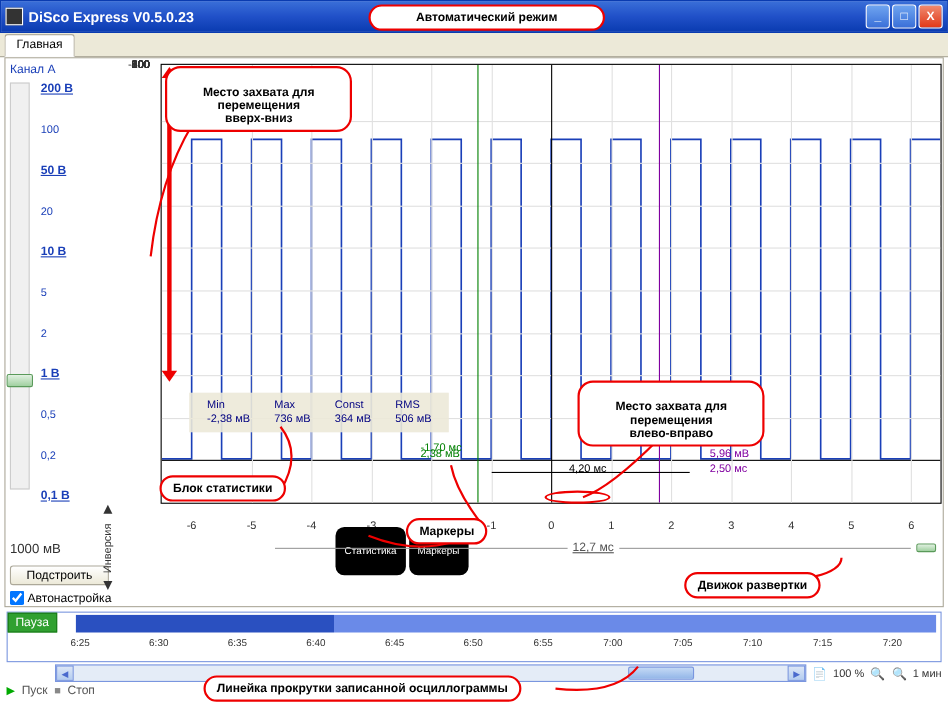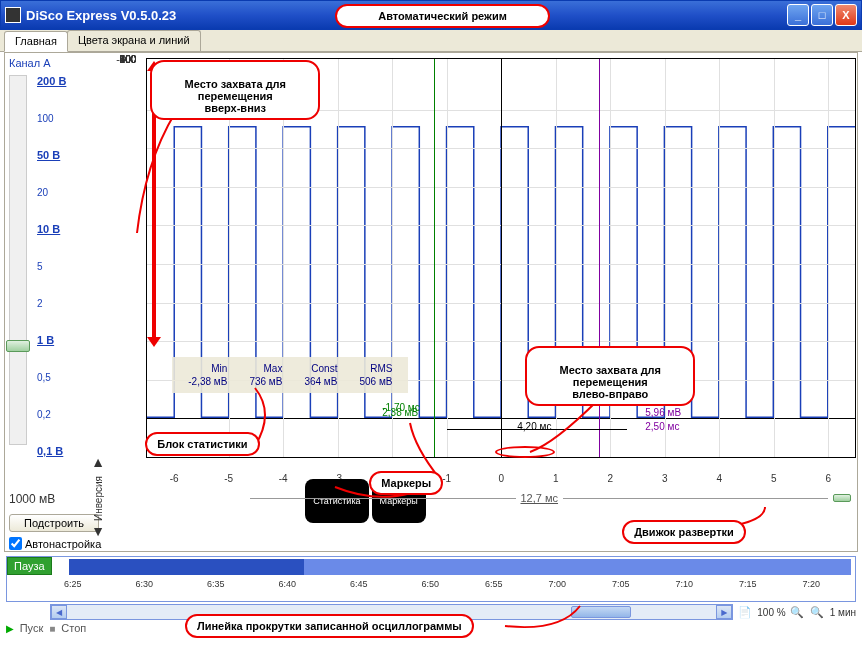--- a/index.html
+++ b/index.html
@@ -46,21 +46,21 @@
 
 
 .wavearea { position:absolute; left:0; top:0; width:100%; height:100%; overflow:hidden; }
 .gridv { position:absolute; top:0; bottom:0; width:1px; background:#e0e0e0; }
 .gridh { position:absolute; left:0; right:0; height:1px; background:#e0e0e0; }
 .axis0v { position:absolute; top:0; bottom:0; width:1px; background:#000; }
 .axis0h { position:absolute; left:0; right:0; height:1px; background:#000; }
 
 
 .statsbox { position:absolute; left:25px; top:298px; background:rgba(236,233,216,0.9); font-size:10px; color:#000080; padding:4px; border:0; }
-.statsbox table td { padding:0 10px; text-align:right; color:#000080; font-size:10px; }
+.statsbox table td { padding:0 10px; text-align:left; color:#000080; font-size:10px; }
 
 
 .marker { position:absolute; top:0; bottom:0; width:1px; }
 .marker.green { background:#008000; }
 .marker.purple { background:#8000a0; }
 
 
 .dragV { position:absolute; left:5px; top:10px; width:4px; height:270px; background:#e00; }
 .dragV::before,.dragV::after { content:''; position:absolute; left:-5px; width:0; height:0; border-left:7px solid transparent; border-right:7px solid transparent; }
 .dragV::before { top:-8px; border-bottom:10px solid #e00; }
@@ -127,21 +127,20 @@
     <div class="winbtn close">X</div>
   </div>
 </div>
 
 <div class="callout" style="left:335px; top:4px; width:215px;">
   <span style="font-weight:bold;">Автоматический режим</span>
 </div>
 
 <div class="tabs">
   <div class="tab active">Главная</div>
-  <div class="tab">Цвета экрана и линий</div>
 </div>
 
 <div class="main">
 
   <div class="leftcol">
     <div class="chanlabel">Канал A</div>
     <div class="scalestrip">
       <div class="slider">
           <div class="thumb"></div>
         </div>

